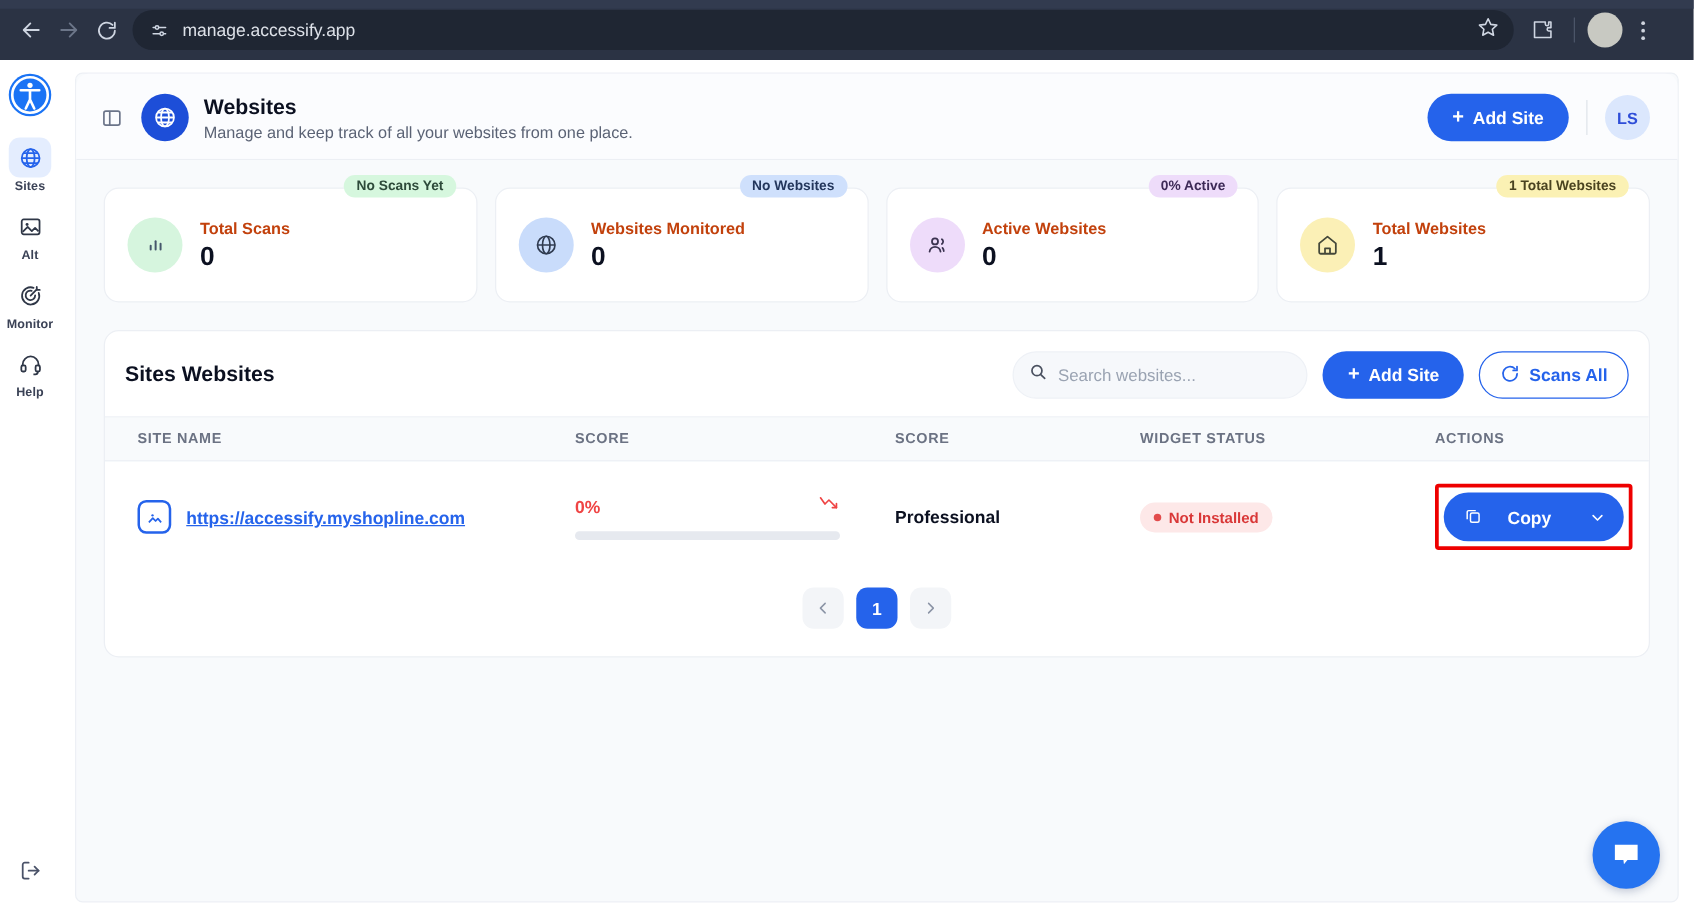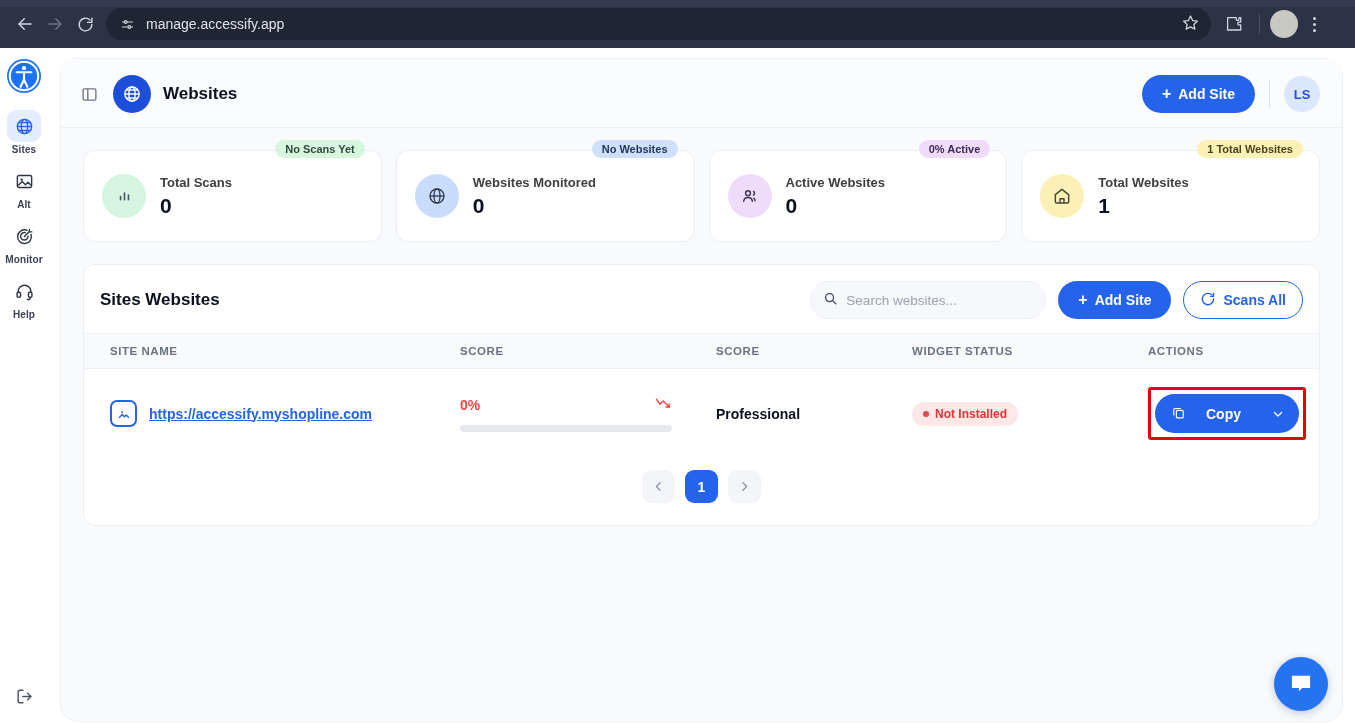--- a/index.html
+++ b/index.html
@@ -88,21 +88,21 @@
   
   #content-area {
     flex: 1 1 auto;
     background: #ffffff;
     padding: 10px 12px 0 12px;
     overflow: hidden;
   }
   #page-card {
     background: #f8fafc;
     border: 1px solid #edf0f5;
-    border-radius: 18px;
+    border-radius: 6px;
     height: 664px;
     position: relative;
   }
 
   
   #page-header {
     display: flex; align-items: center;
     padding: 16px 22px 14px 16px;
     border-bottom: 1px solid #eceff4;
     background: #fbfcfe;
@@ -155,21 +155,21 @@
     font-size: 11px; font-weight: 700;
     padding: 3px 10px; border-radius: 11px;
     white-space: nowrap;
   }
   .stat-icon {
     width: 44px; height: 44px; border-radius: 50%;
     display: flex; align-items: center; justify-content: center;
     flex: 0 0 auto; margin-right: 14px;
   }
   .stat-text { display: flex; flex-direction: column; justify-content: center; }
-  .stat-label { font-size: 13px; color: #404040; font-weight: 600; }
+  .stat-label { font-size: 13px; color: #c2410c; font-weight: 600; }
   .stat-value { font-size: 21px; color: #0b1020; font-weight: 700; margin-top: 4px; }
 
   
   #websites-panel {
     margin: 22px 22px 0 22px;
     background: #ffffff;
     border: 1px solid #eceff4;
     border-radius: 12px;
     overflow: hidden;
   }
@@ -429,20 +429,21 @@
           <svg width="20" height="20" viewBox="0 0 24 24" fill="none" stroke="#ffffff" stroke-width="1.7">
               <circle cx="12" cy="12" r="8.6"></circle>
               <ellipse cx="12" cy="12" rx="3.8" ry="8.6"></ellipse>
               <line x1="3.4" y1="12" x2="20.6" y2="12"></line>
               <line x1="5" y1="7.2" x2="19" y2="7.2"></line>
               <line x1="5" y1="16.8" x2="19" y2="16.8"></line>
             </svg>
         </div>
         <div>
           <div id="page-title">Websites</div>
+          <div id="page-subtitle">Manage and keep track of all your websites from one place.</div>
         </div>
         <div class="header-spacer"></div>
         <button class="btn-primary">
           <span class="plus-glyph">+</span>
           <span>Add Site</span>
         </button>
         <div id="header-divider"></div>
         <div id="user-avatar">LS</div>
       </div>
 

